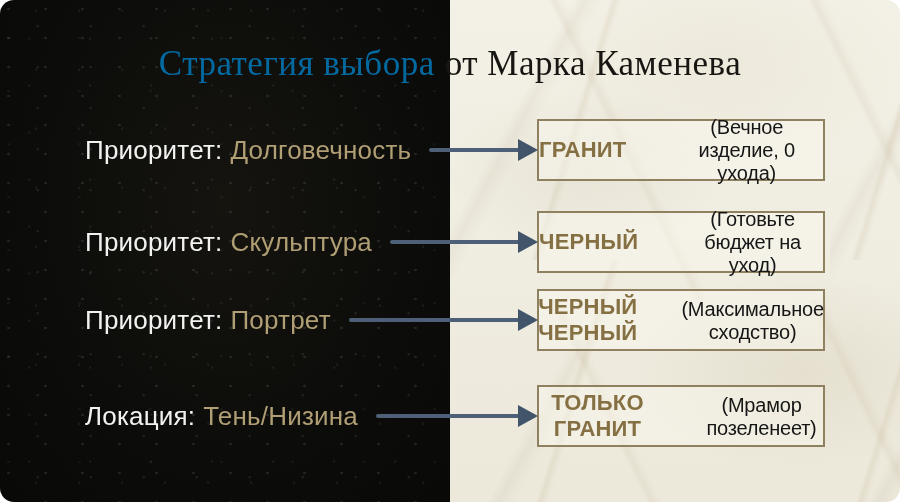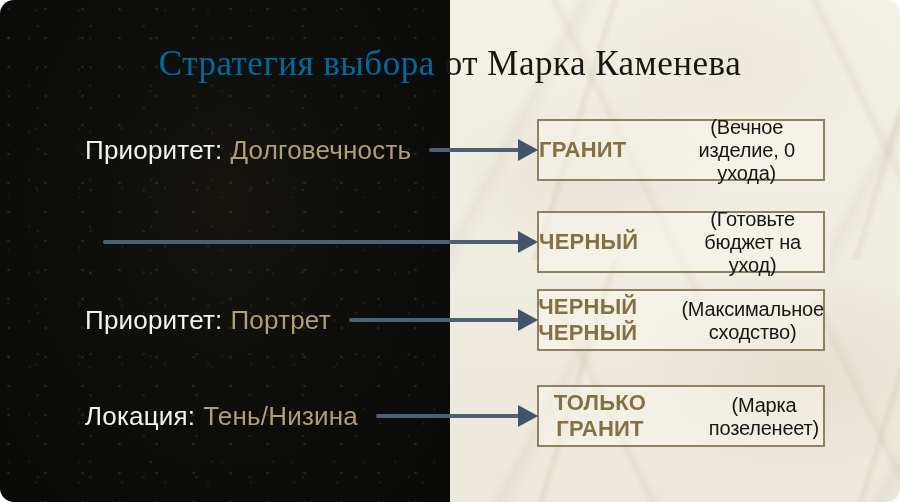--- a/index.html
+++ b/index.html
@@ -99,20 +99,23 @@
       <span>Приоритет:</span><span class="val">Долговечность</span>
     </div>
     <div class="arrow"></div>
     <div class="result-box">
       <div class="box-title">ГРАНИТ</div>
       <div class="box-note">(Вечное изделие, 0 ухода)</div>
     </div>
   </div>
 
   <div class="row r2">
+    <div class="row-label">
+      <span>Приоритет:</span><span class="val">Скульптура</span>
+    </div>
     <div class="arrow"></div>
     <div class="result-box">
       <div class="box-title">ЧЕРНЫЙ</div>
       <div class="box-note">(Готовьте бюджет на уход)</div>
     </div>
   </div>
 
   <div class="row r3">
     <div class="row-label">
       <span>Приоритет:</span><span class="val">Портрет</span>
@@ -124,16 +127,16 @@
     </div>
   </div>
 
   <div class="row r4">
     <div class="row-label">
       <span>Локация:</span><span class="val">Тень/Низина</span>
     </div>
     <div class="arrow"></div>
     <div class="result-box">
       <div class="box-title">ТОЛЬКО ГРАНИТ</div>
-      <div class="box-note">(Марка позеленеет)</div>
+      <div class="box-note">(Мрамор позеленеет)</div>
     </div>
   </div>
 </div>
 
 </body></html>

